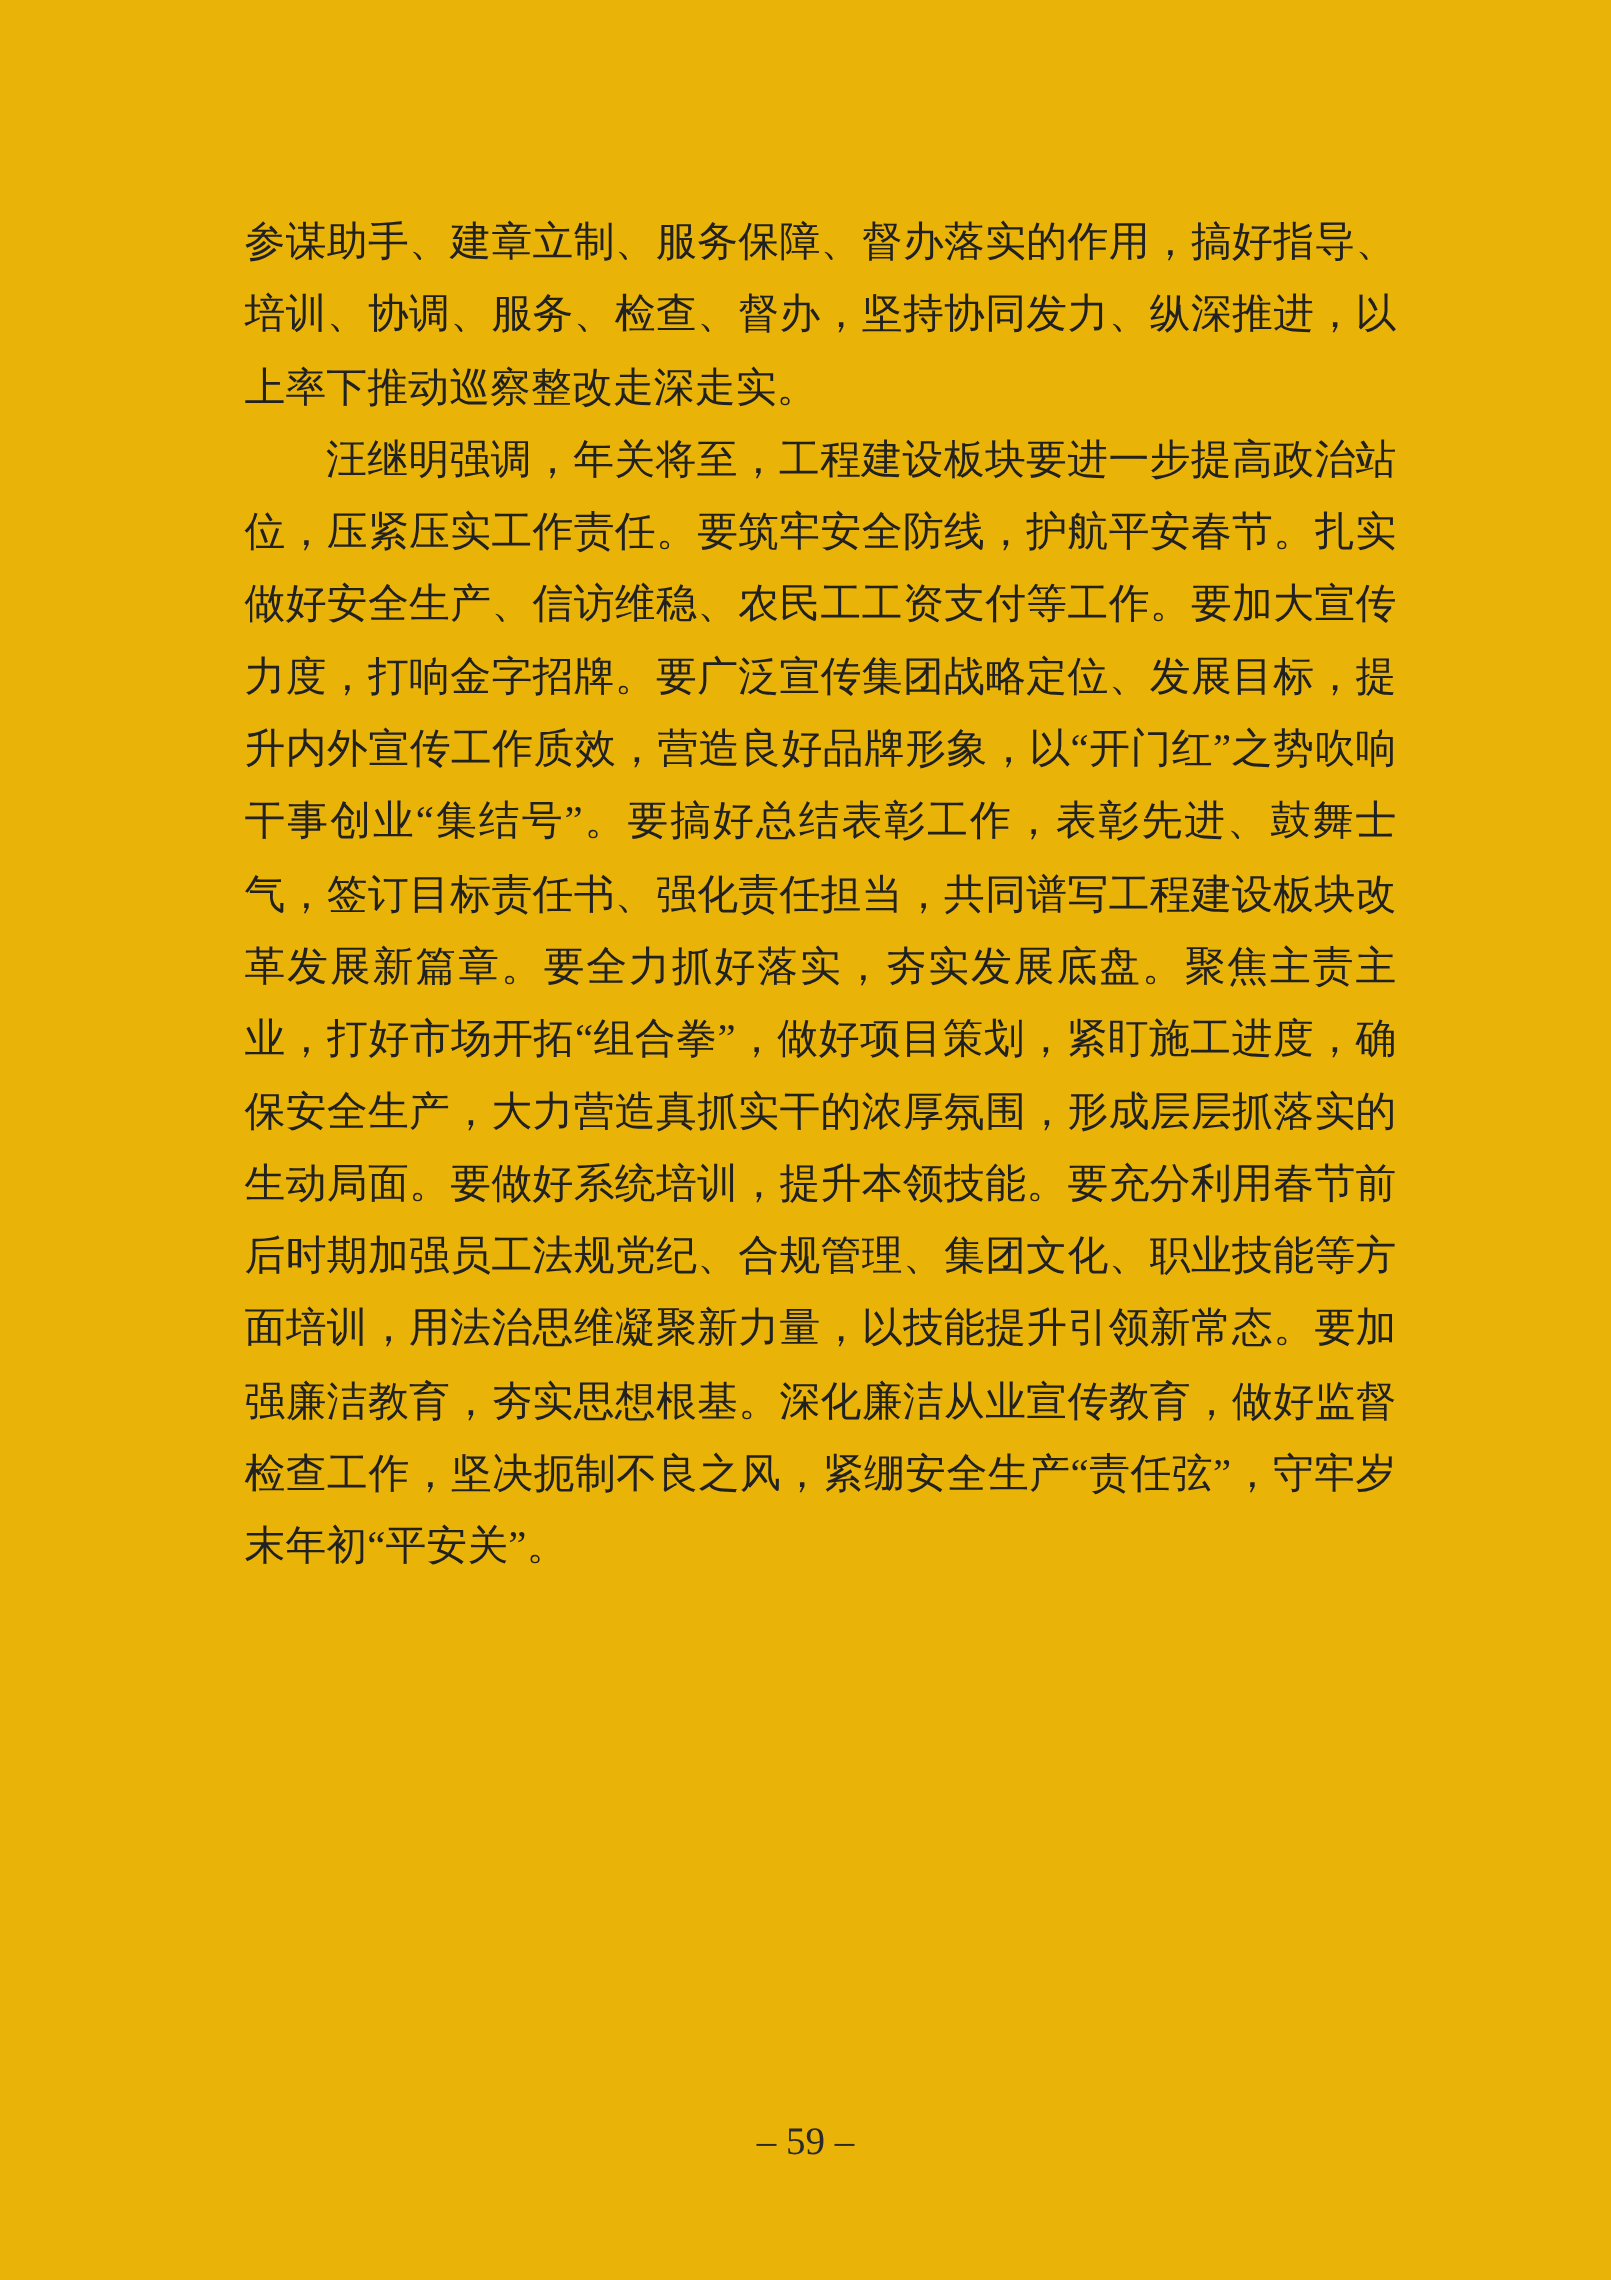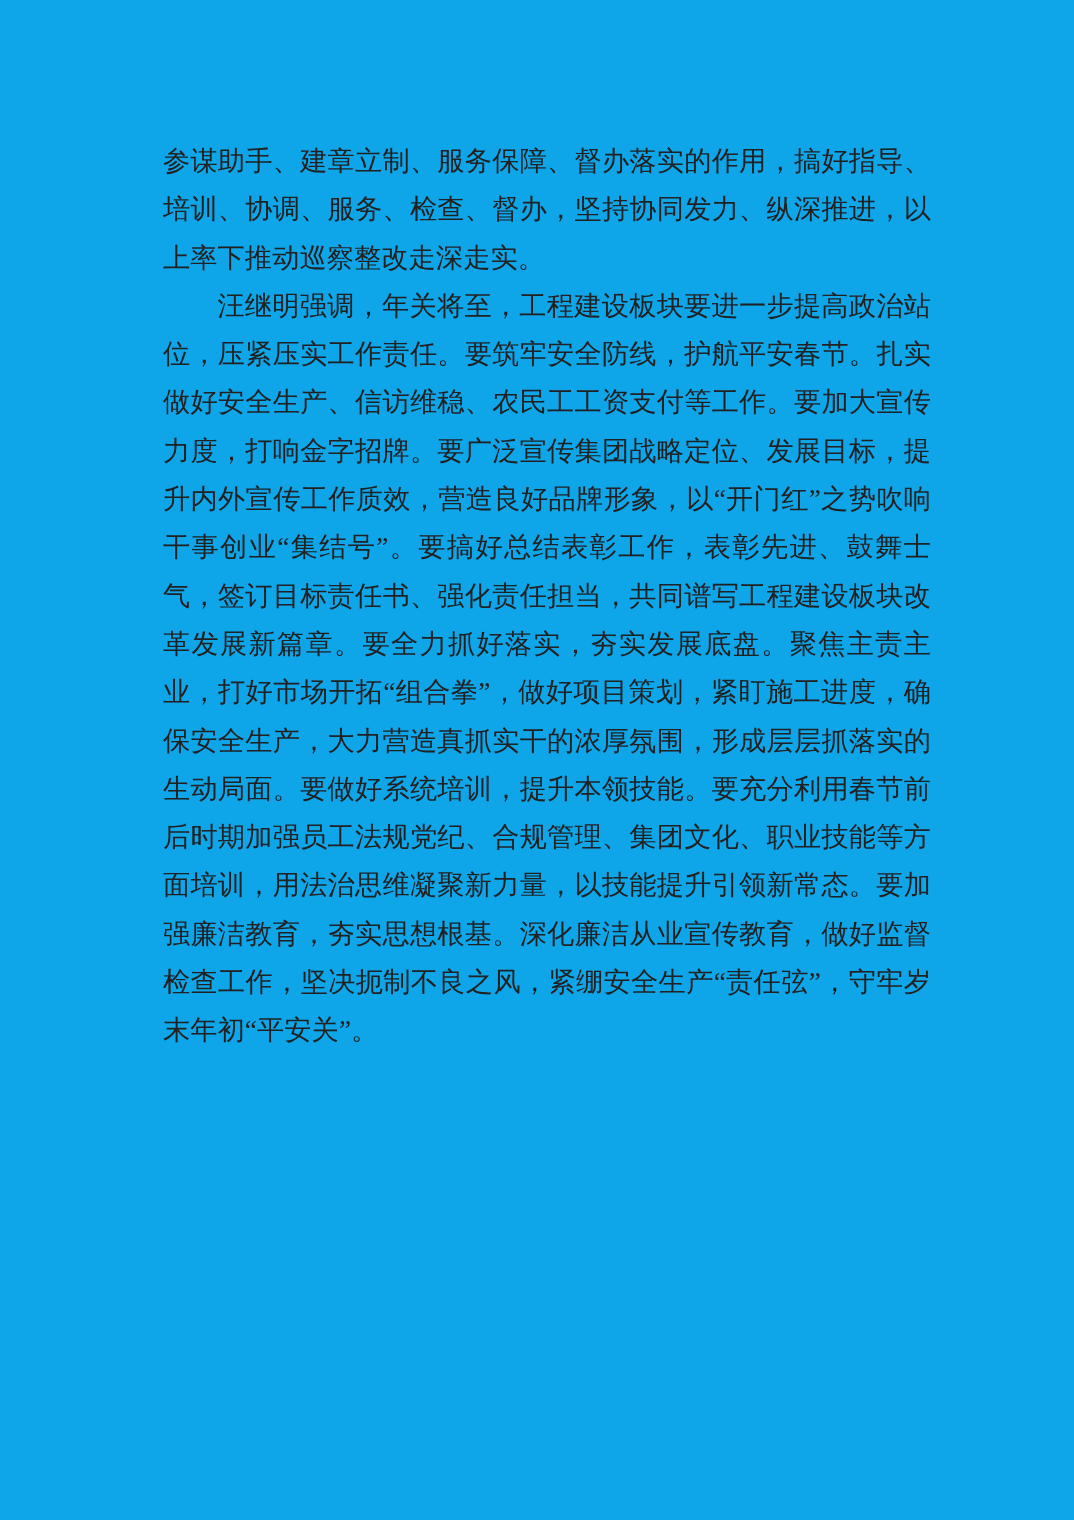--- a/index.html
+++ b/index.html
@@ -10,21 +10,21 @@
     width: 1074px;
     height: 1520px;
     background: #ffffff;
     position: relative;
     overflow: hidden;
     font-family: "Liberation Serif", "DejaVu Serif", serif;
   }
   .page {
     position: absolute;
     inset: 0;
-    background: #0ea5e9;
+    background: #eab308;
   }
   .text-block {
     position: absolute;
     left: 163px;
     top: 137px;
     width: 768px;
   }
   .doc-para {
     margin: 0;
     font-size: 27.2px;
@@ -51,14 +51,15 @@
 </head>
 <body>
 
 <div class="page">
 
   <div class="text-block">
     <p class="doc-para">参谋助手、建章立制、服务保障、督办落实的作用，搞好指导、培训、协调、服务、检查、督办，坚持协同发力、纵深推进，以上率下推动巡察整改走深走实。</p>
     <p class="doc-para indented">汪继明强调，年关将至，工程建设板块要进一步提高政治站位，压紧压实工作责任。要筑牢安全防线，护航平安春节。扎实做好安全生产、信访维稳、农民工工资支付等工作。要加大宣传力度，打响金字招牌。要广泛宣传集团战略定位、发展目标，提升内外宣传工作质效，营造良好品牌形象，以“开门红”之势吹响干事创业“集结号”。要搞好总结表彰工作，表彰先进、鼓舞士气，签订目标责任书、强化责任担当，共同谱写工程建设板块改革发展新篇章。要全力抓好落实，夯实发展底盘。聚焦主责主业，打好市场开拓“组合拳”，做好项目策划，紧盯施工进度，确保安全生产，大力营造真抓实干的浓厚氛围，形成层层抓落实的生动局面。要做好系统培训，提升本领技能。要充分利用春节前后时期加强员工法规党纪、合规管理、集团文化、职业技能等方面培训，用法治思维凝聚新力量，以技能提升引领新常态。要加强廉洁教育，夯实思想根基。深化廉洁从业宣传教育，做好监督检查工作，坚决扼制不良之风，紧绷安全生产“责任弦”，守牢岁末年初“平安关”。</p>
   </div>
 
+  <div class="page-footer">– 59 –</div>
 
 </div>
 
 </body></html>

